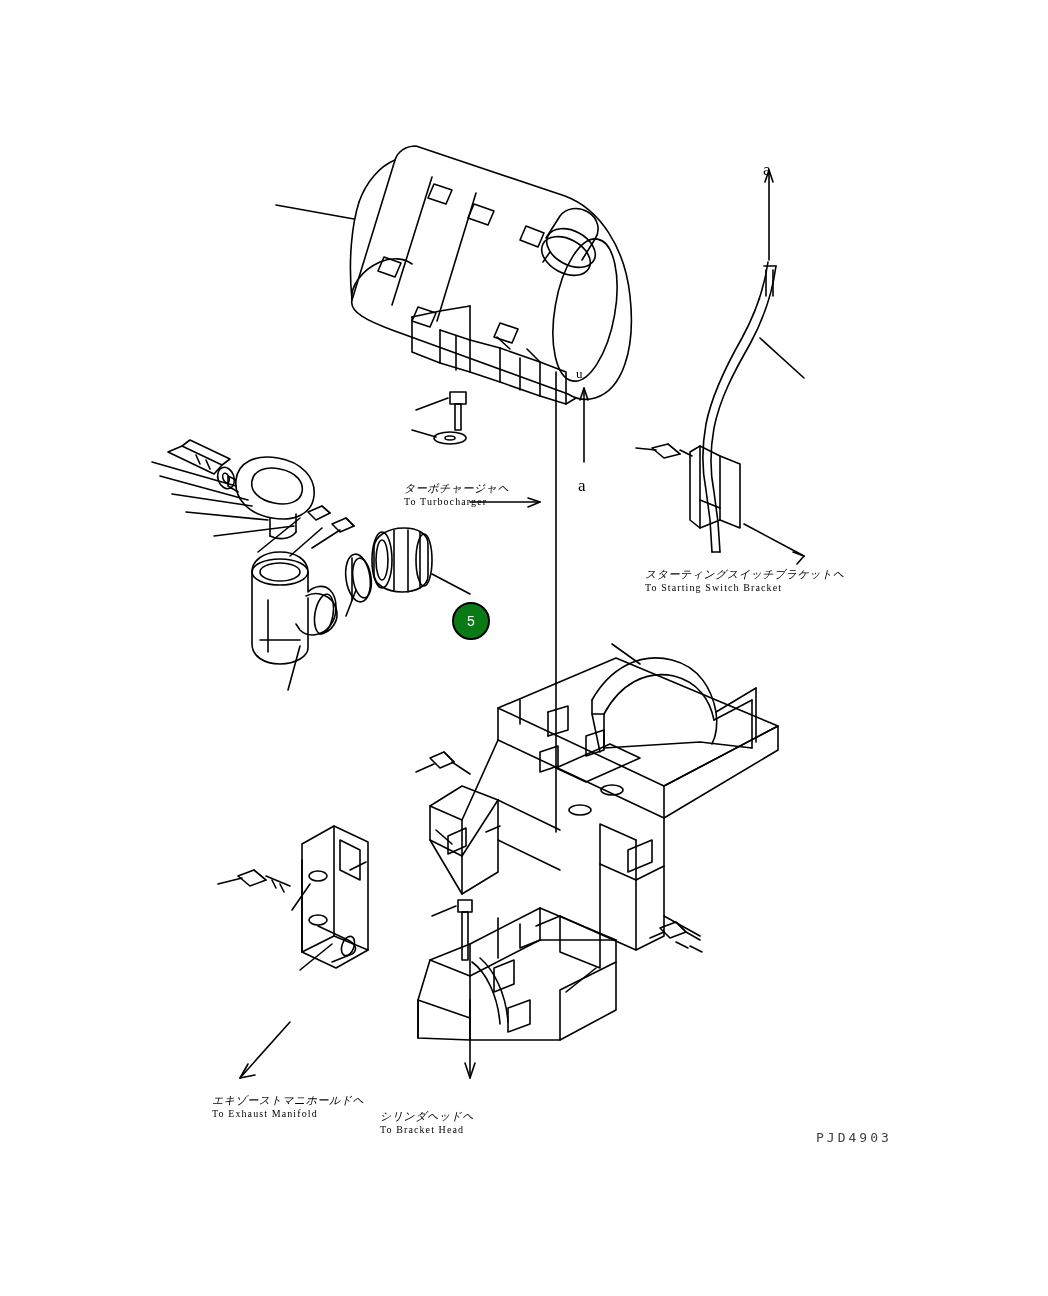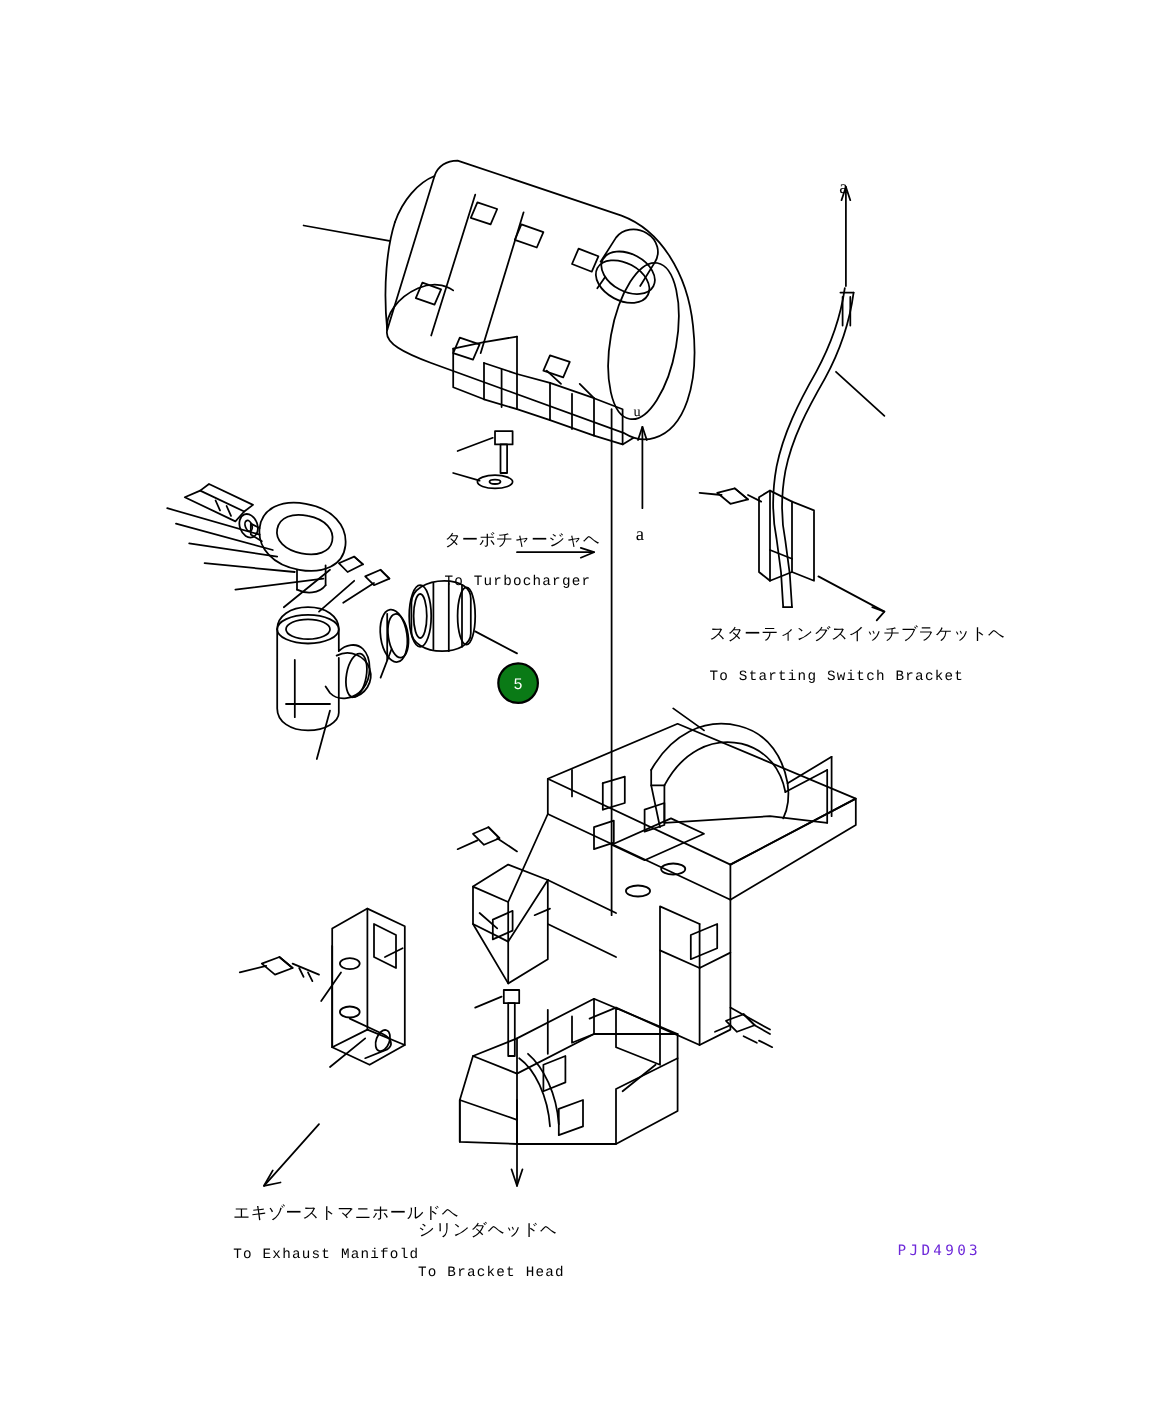--- a/index.html
+++ b/index.html
@@ -23,42 +23,42 @@
     height: 1296px;
   }
   .label {
     position: absolute;
     white-space: nowrap;
     color: #000000;
     line-height: 1.25;
   }
   .label .jp {
     display: block;
-    font-size: 15px;
+    font-size: 11px;
     letter-spacing: 0.5px;
+    font-style: italic;
   }
   .label .en {
     display: block;
-    font-size: 13px;
+    font-size: 10px;
     letter-spacing: 1.1px;
-    font-family: Liberation Mono, monospace;
-    margin-top: 20px;
+    font-family: Liberation Serif, serif;
   }
   .callout-letter {
     position: absolute;
     font-size: 17px;
     font-family: "Liberation Serif", serif;
     color: #000000;
   }
   .drawing-code {
     position: absolute;
     font-size: 13px;
     letter-spacing: 3px;
     font-family: "DejaVu Sans Mono", monospace;
-    color: #6d28d9;
+    color: #404040;
   }
   .item-badge {
     position: absolute;
     width: 34px;
     height: 34px;
     border-radius: 50%;
     background: #0a7a16;
     border: 2px solid #000000;
     color: #ffffff;
     font-size: 14px;

